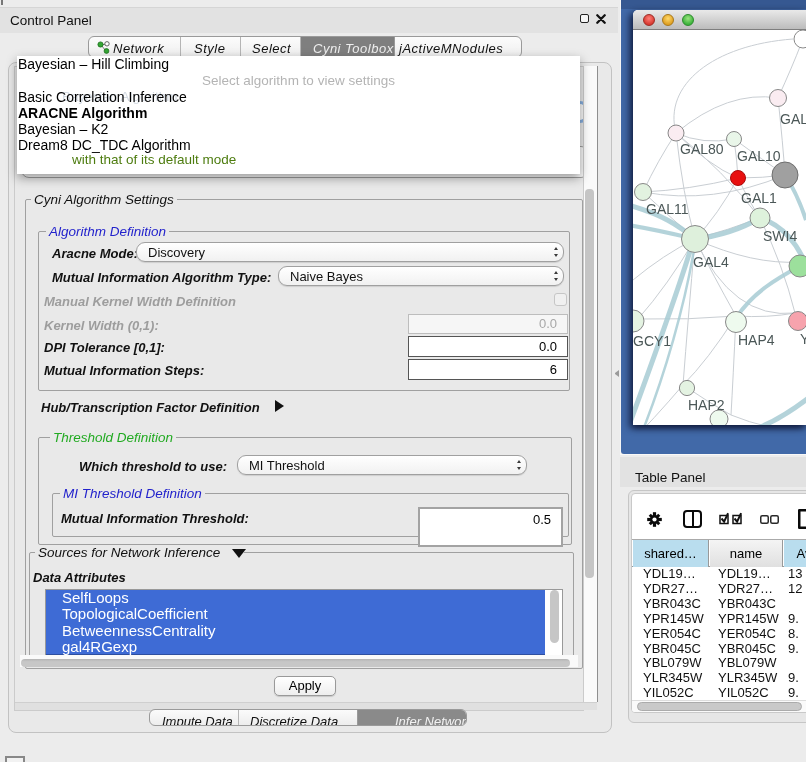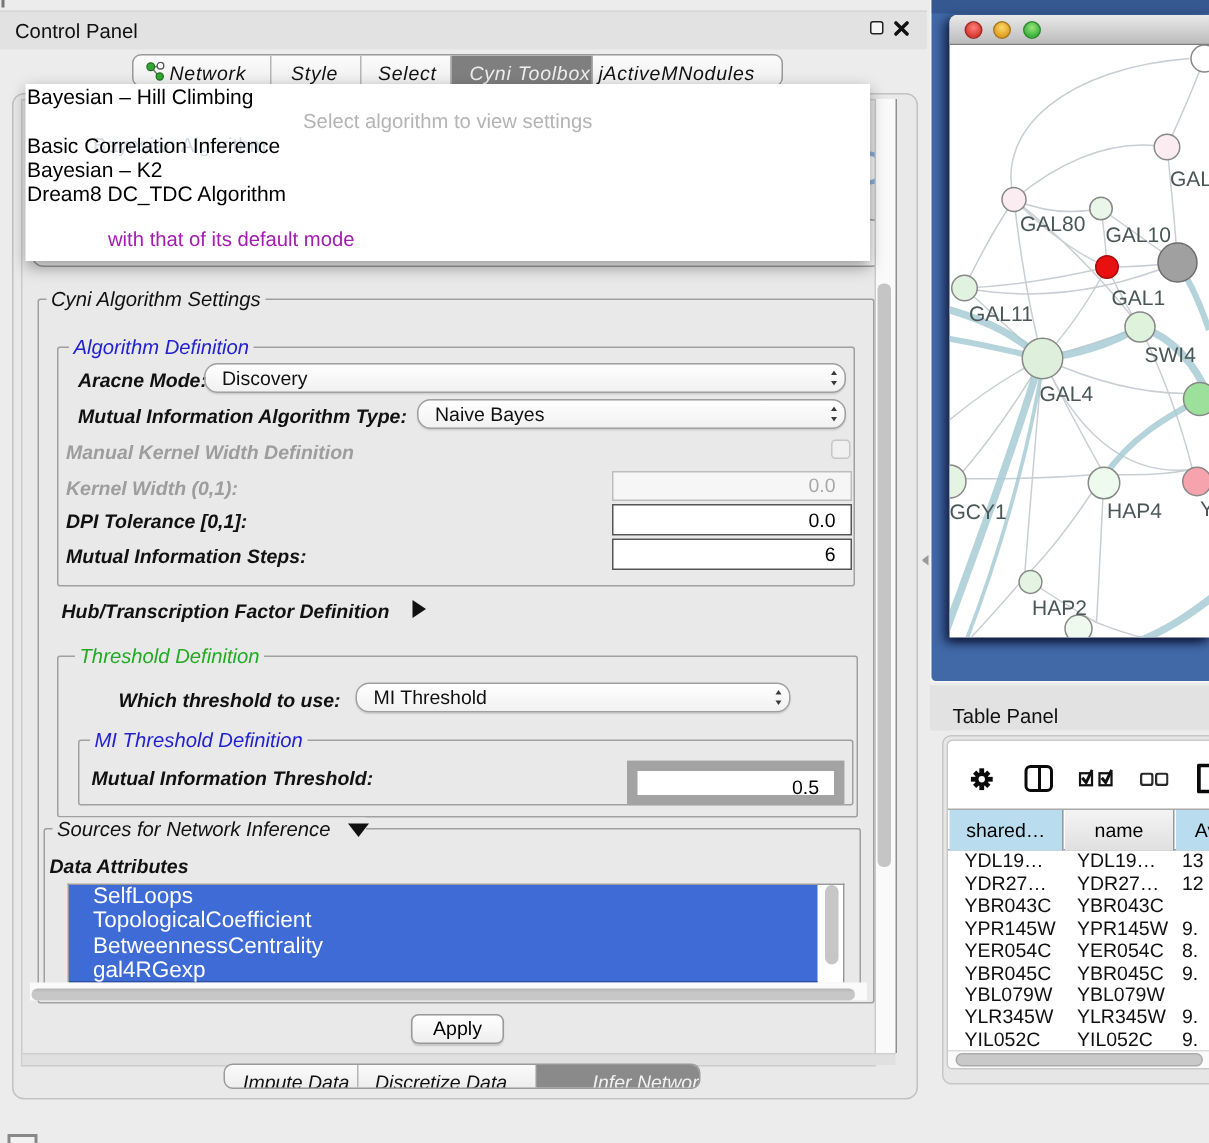--- a/index.html
+++ b/index.html
@@ -107,21 +107,21 @@
 
 <div class="abs lbl b" style="left:79px;top:459px;">Which threshold to use:</div>
 <div class="abs combo" style="left:237px;top:455px;width:290px;height:20px;">
     <span class="ctext">MI Threshold</span>
     <span class="spin"></span>
   </div>
 
 <div class="abs group" style="left:52px;top:493px;width:517px;height:44px;"></div>
 <div class="abs gtitle lbl" style="left:60px;top:486px;color:#2222cc;background:#e9e9e9;">MI Threshold Definition</div>
 <div class="abs lbl b" style="left:61px;top:511px;">Mutual Information Threshold:</div>
-<div class="abs field" style="left:418px;top:507px;width:145px;height:30px;border:7px solid #a3a3a3;line-height:21px;">0.5</div>
+<div class="abs field" style="left:418px;top:507px;width:145px;height:40px;border:2px solid #a3a3a3;line-height:21px;">0.5</div>
 
 <div class="abs group" style="left:29px;top:552px;width:545px;height:114px;"></div>
 <div class="abs gtitle lbl" style="left:35px;top:545px;padding-right:24px;">Sources for Network Inference</div>
 <div class="abs" style="left:232px;top:549px;width:0;height:0;border-left:7.5px solid transparent;border-right:7.5px solid transparent;border-top:9px solid #111;"></div>
 <div class="abs lbl b" style="left:33px;top:570px;">Data Attributes</div>
 
 <div class="abs" style="left:45px;top:589px;width:518px;height:66px;background:#fff;border:1px solid #999;border-bottom:none;"></div>
 <div class="abs" style="left:46px;top:590px;width:499px;height:65px;background:#3e6bd5;border-bottom:1px solid #2e4fa0;"></div>
 <div class="abs" style="left:62px;top:590px;font-size:15px;color:#fff;line-height:16.3px;white-space:nowrap;">SelfLoops<br>TopologicalCoefficient<br>BetweennessCentrality<br>gal4RGexp</div>
 <div class="abs" style="left:550px;top:590px;width:9px;height:53px;background:#c6c6c6;border-radius:4.5px;"></div>
@@ -320,20 +320,21 @@
         <span style="position:absolute;left:156px;">9.</span>
       </div>
   </div>
 
   <div style="position:absolute;left:0;top:206px;width:185px;height:14px;background:#fafafa;border-top:1px solid #ddd;"></div>
   <div style="position:absolute;left:5px;top:208px;width:165px;height:9px;background:#c9c9c9;border:1px solid #ababab;border-radius:5px;"></div>
 </div>
 
 <div class="abs" style="left:17px;top:56px;width:563px;height:118px;background:#fff;box-shadow:0 4px 10px rgba(0,0,0,0.38);z-index:50;"></div>
 <div class="abs" style="left:62px;top:89px;font-size:13.5px;color:#d3dae2;z-index:51;">Bayesian Algorithm</div>
-<div class="abs" style="left:72px;top:152px;font-size:13.5px;color:#a21caf;z-index:51;">with that of its default mode</div>
+<div class="abs" style="left:72px;top:152px;font-size:13.5px;color:#4d7c0f;z-index:51;">with that of its default mode</div>
 <div class="abs" style="z-index:52;left:17px;top:56px;width:563px;font-size:14px;color:#000;">
   <div style="height:16.1px;line-height:16.1px;padding-left:1px;">Bayesian – Hill Climbing</div>
   <div style="height:17px;line-height:18px;text-align:center;color:#b4b4b4;font-size:13.5px;">Select algorithm to view settings</div>
   <div style="height:16.1px;line-height:16.1px;padding-left:1px;">Basic Correlation Inference</div>
+  <div style="height:16.1px;line-height:16.1px;padding-left:1px;font-weight:bold;">ARACNE Algorithm</div>
   <div style="height:16.1px;line-height:16.1px;padding-left:1px;">Bayesian – K2</div>
   <div style="height:16.1px;line-height:16.1px;padding-left:1px;">Dream8 DC_TDC Algorithm</div>
 </div>
 
 </body></html>

